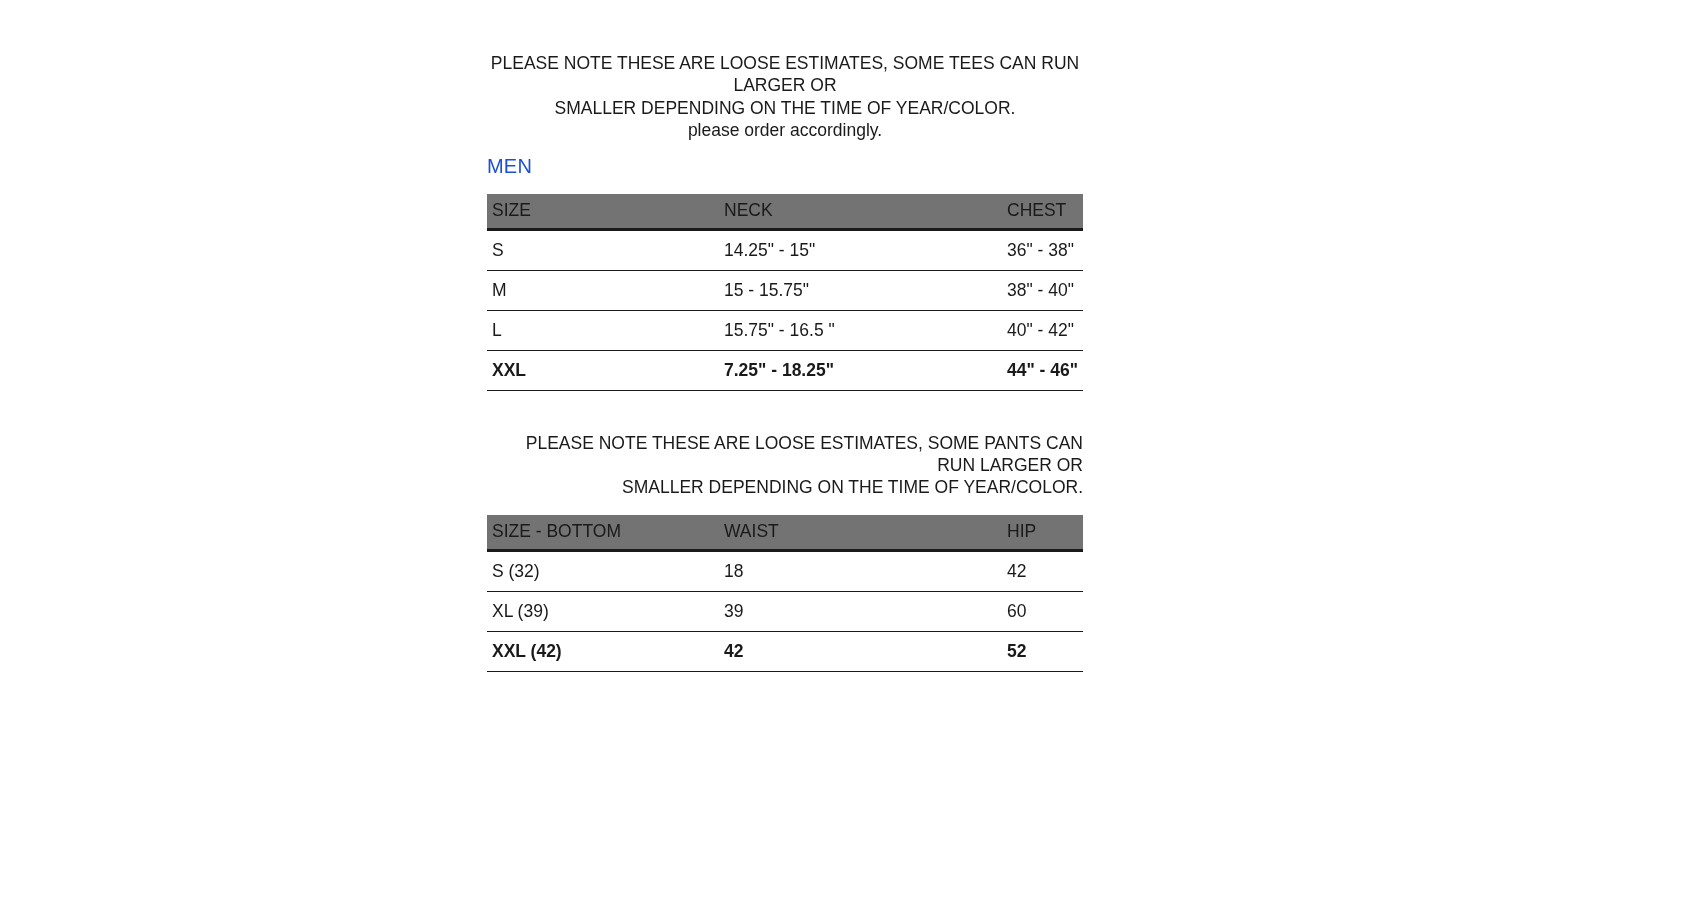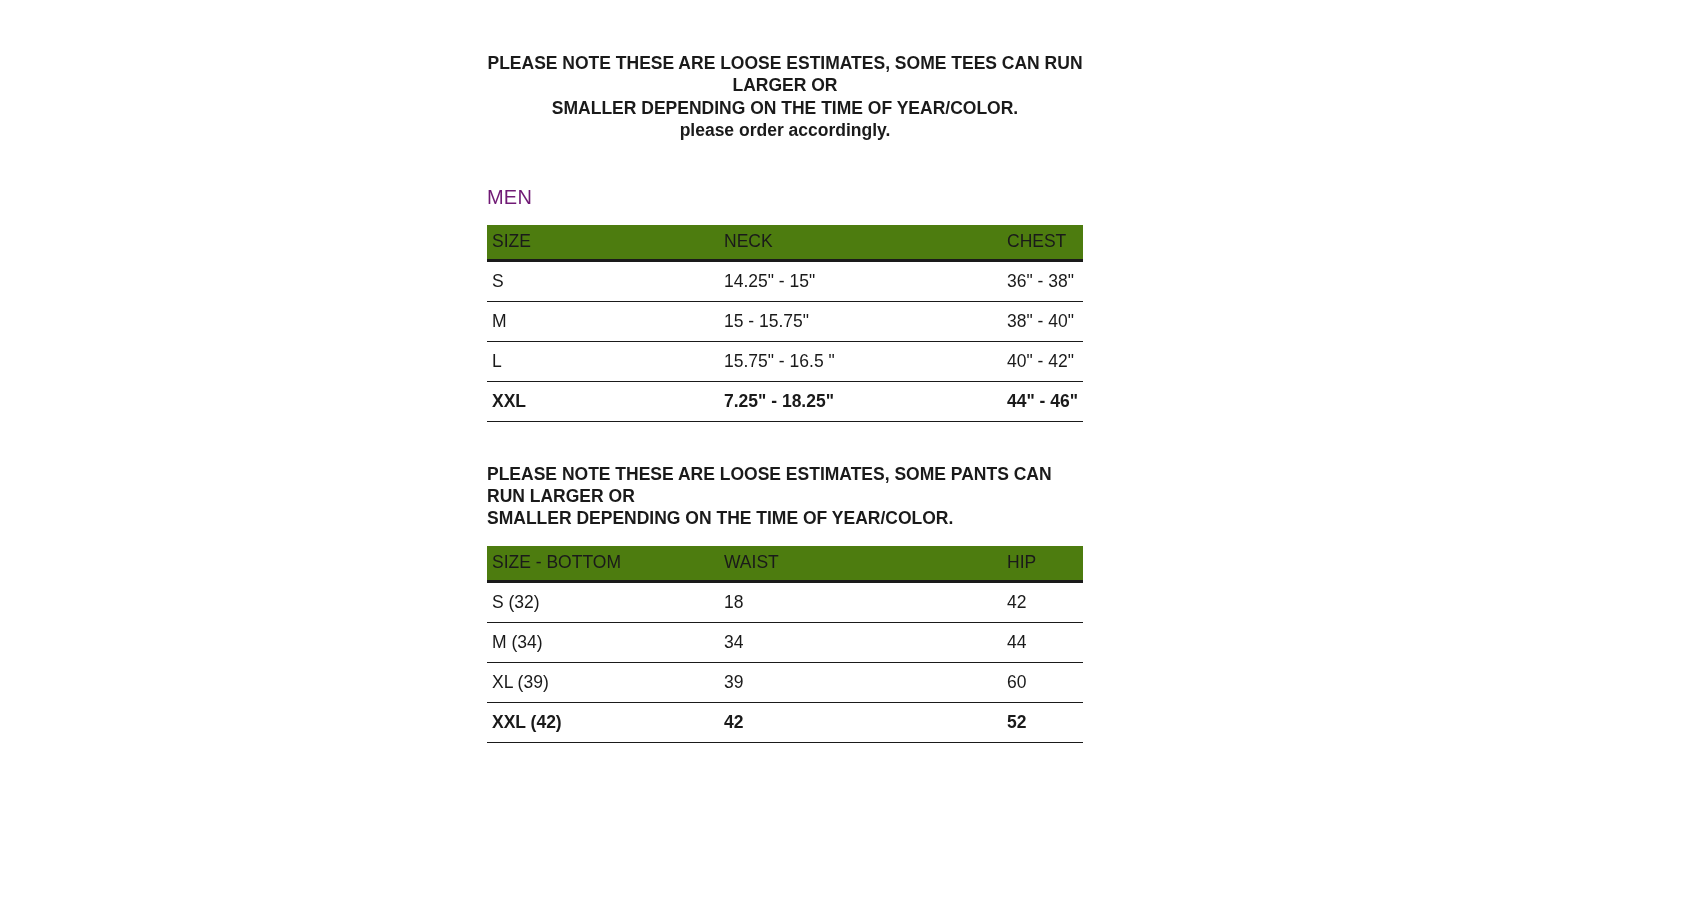--- a/index.html
+++ b/index.html
@@ -27,46 +27,46 @@
   }
   .intro {
     text-align: center;
     font-size: 17.5px;
     line-height: 1.28;
     padding-top: 52px;
     color: #1a1a1a;
   }
   .intro-line {
     display: block;
-    font-weight: bold;
   }
   .intro-block2 {
     margin-top: 3px;
   }
   .section-title {
     font-size: 20px;
-    margin-top: 44px;
+    margin-top: 13px;
     margin-bottom: 0;
-    color: #701a75;
+    color: #1d4ed8;
     letter-spacing: 0.2px;
   }
   .section-note {
     font-size: 17.5px;
     line-height: 1.28;
     margin-top: 12px;
     color: #1a1a1a;
+    text-align: right;
   }
   table.size-table {
     border-collapse: collapse;
     width: 596px;
     margin-top: 16px;
     table-layout: fixed;
   }
   table.size-table th {
-    background: #4d7c0f;
+    background: #737373;
     text-align: left;
     font-weight: normal;
     font-size: 17.5px;
     padding: 6px 0 7px 5px;
     border-bottom: 3px solid #1a1a1a;
     color: #1a1a1a;
   }
   table.size-table td {
     font-size: 17.5px;
     padding: 9px 0 9px 5px;
@@ -153,25 +153,20 @@
             <th>HIP</th>
           </tr>
         </thead>
         <tbody>
           <tr>
             <td>S (32)</td>
             <td>18</td>
             <td>42</td>
           </tr>
           <tr>
-            <td>M (34)</td>
-            <td>34</td>
-            <td>44</td>
-          </tr>
-          <tr>
             <td>XL (39)</td>
             <td>39</td>
             <td>60</td>
           </tr>
           <tr>
             <td>XXL (42)</td>
             <td>42</td>
             <td>52</td>
           </tr>
         </tbody>

